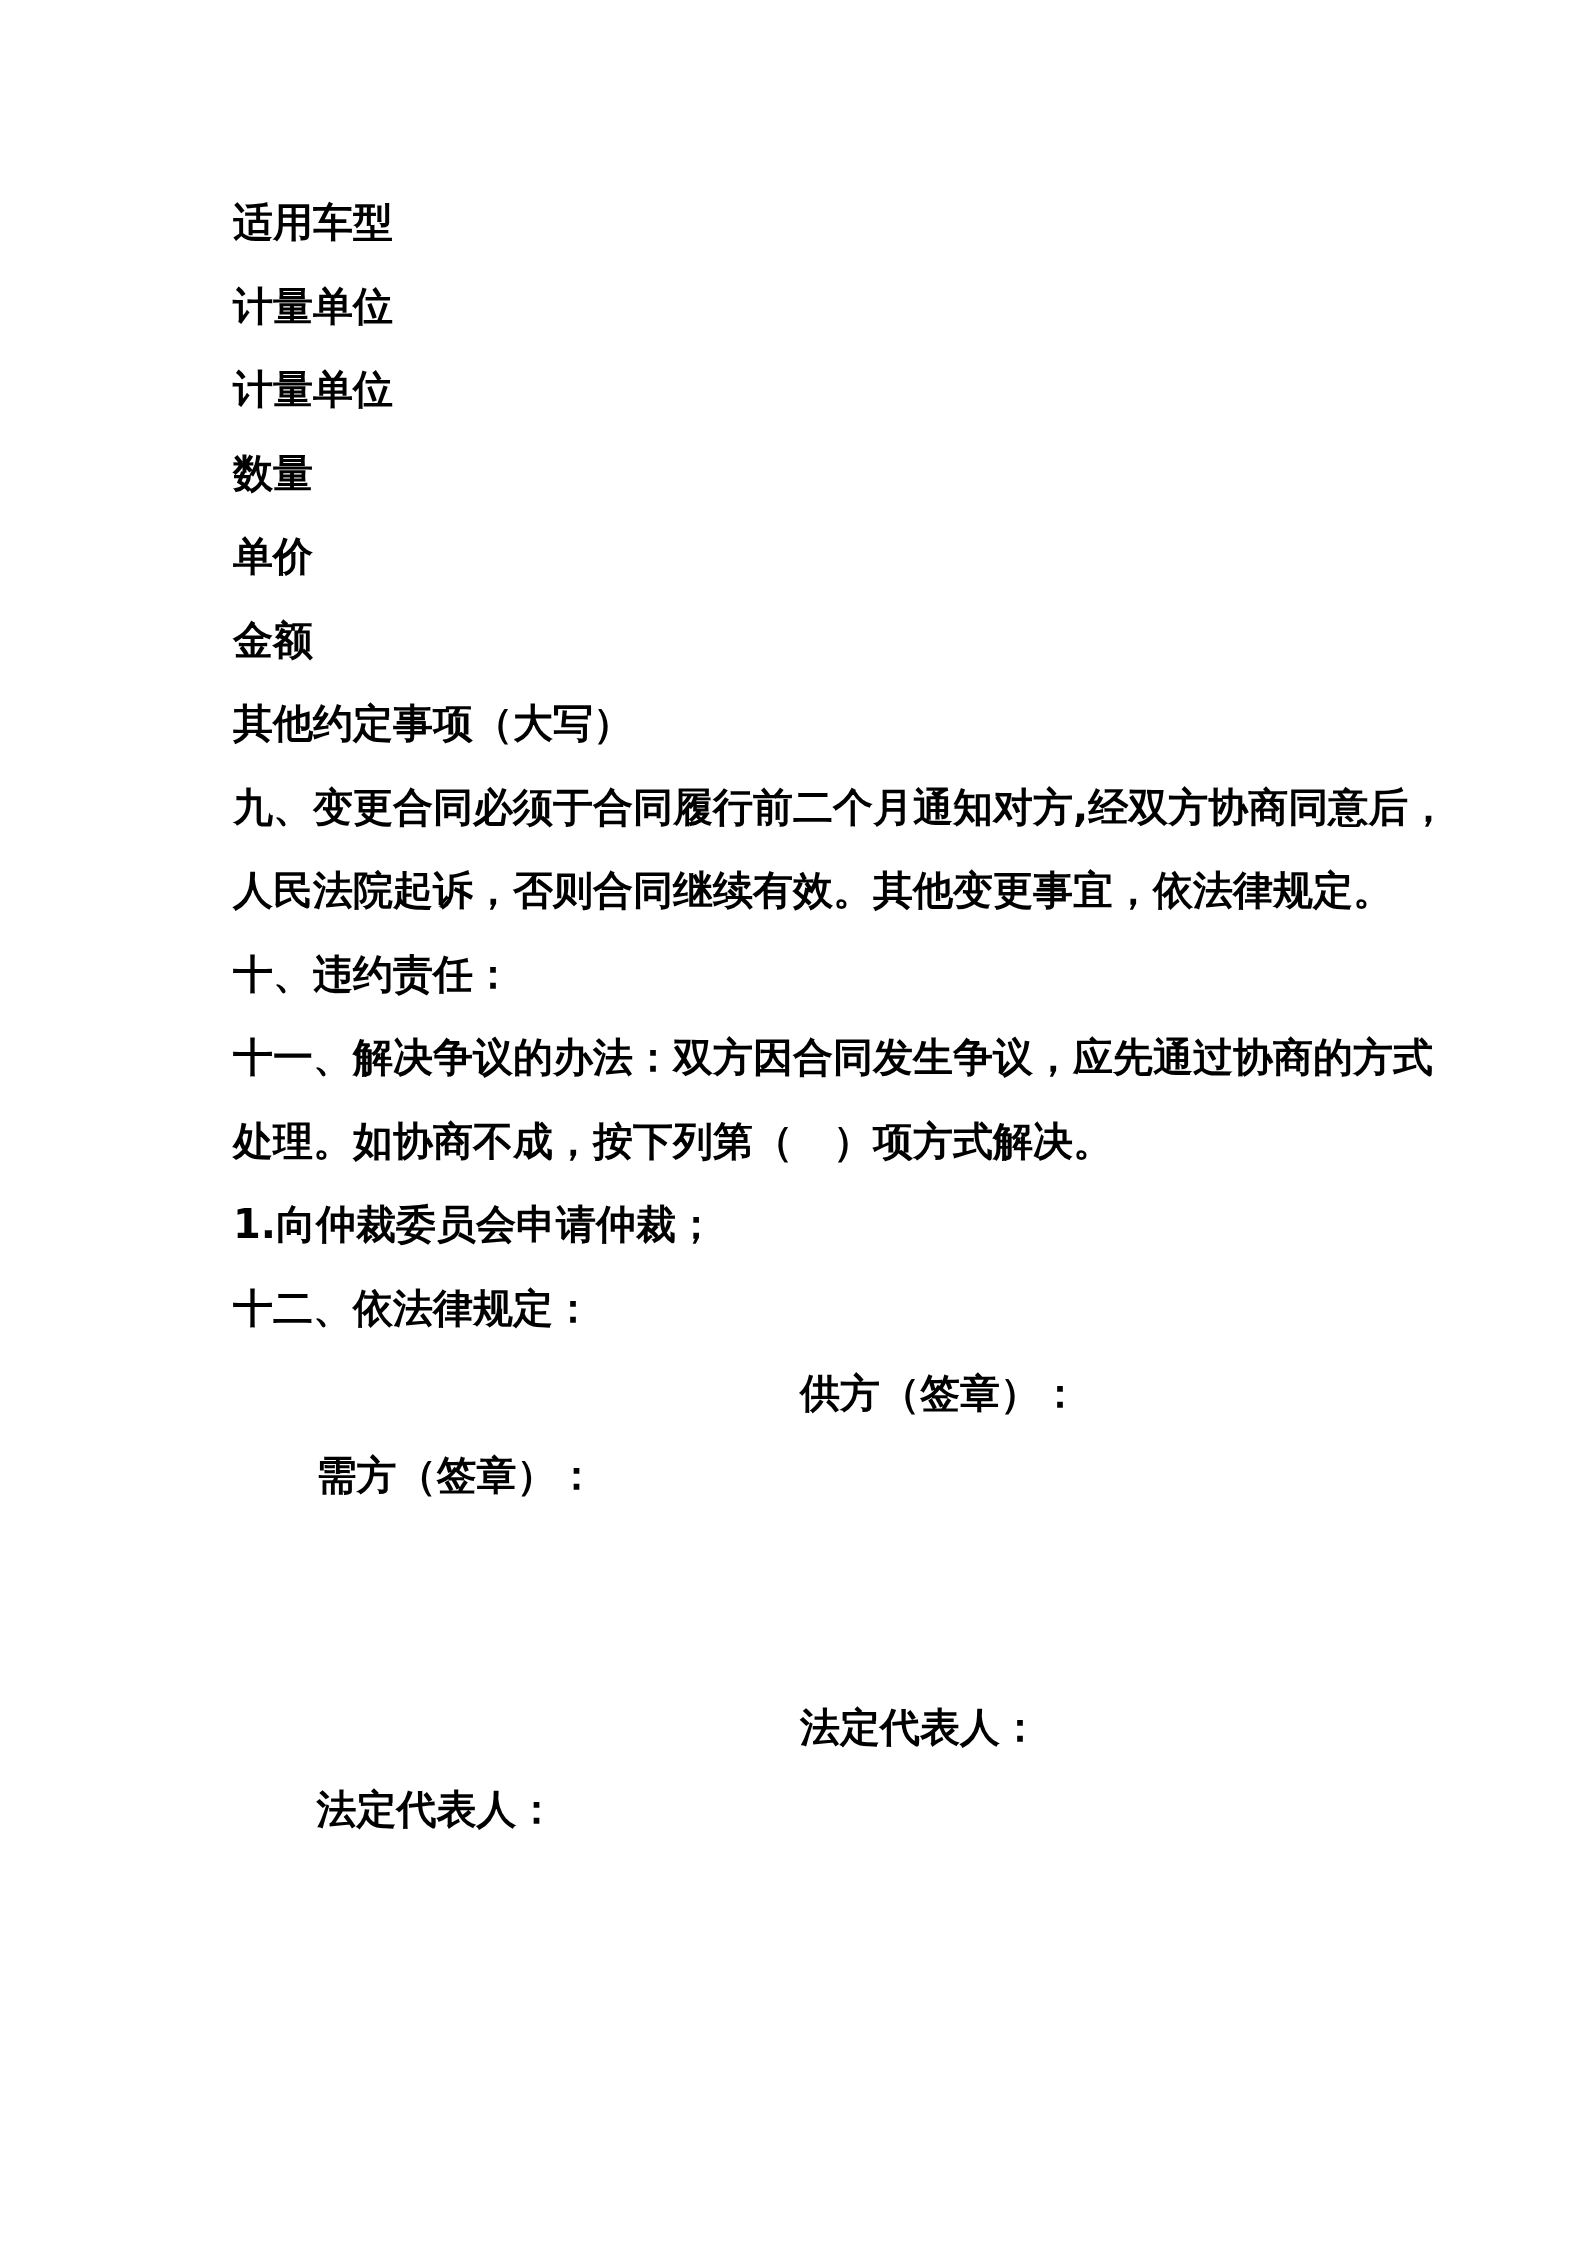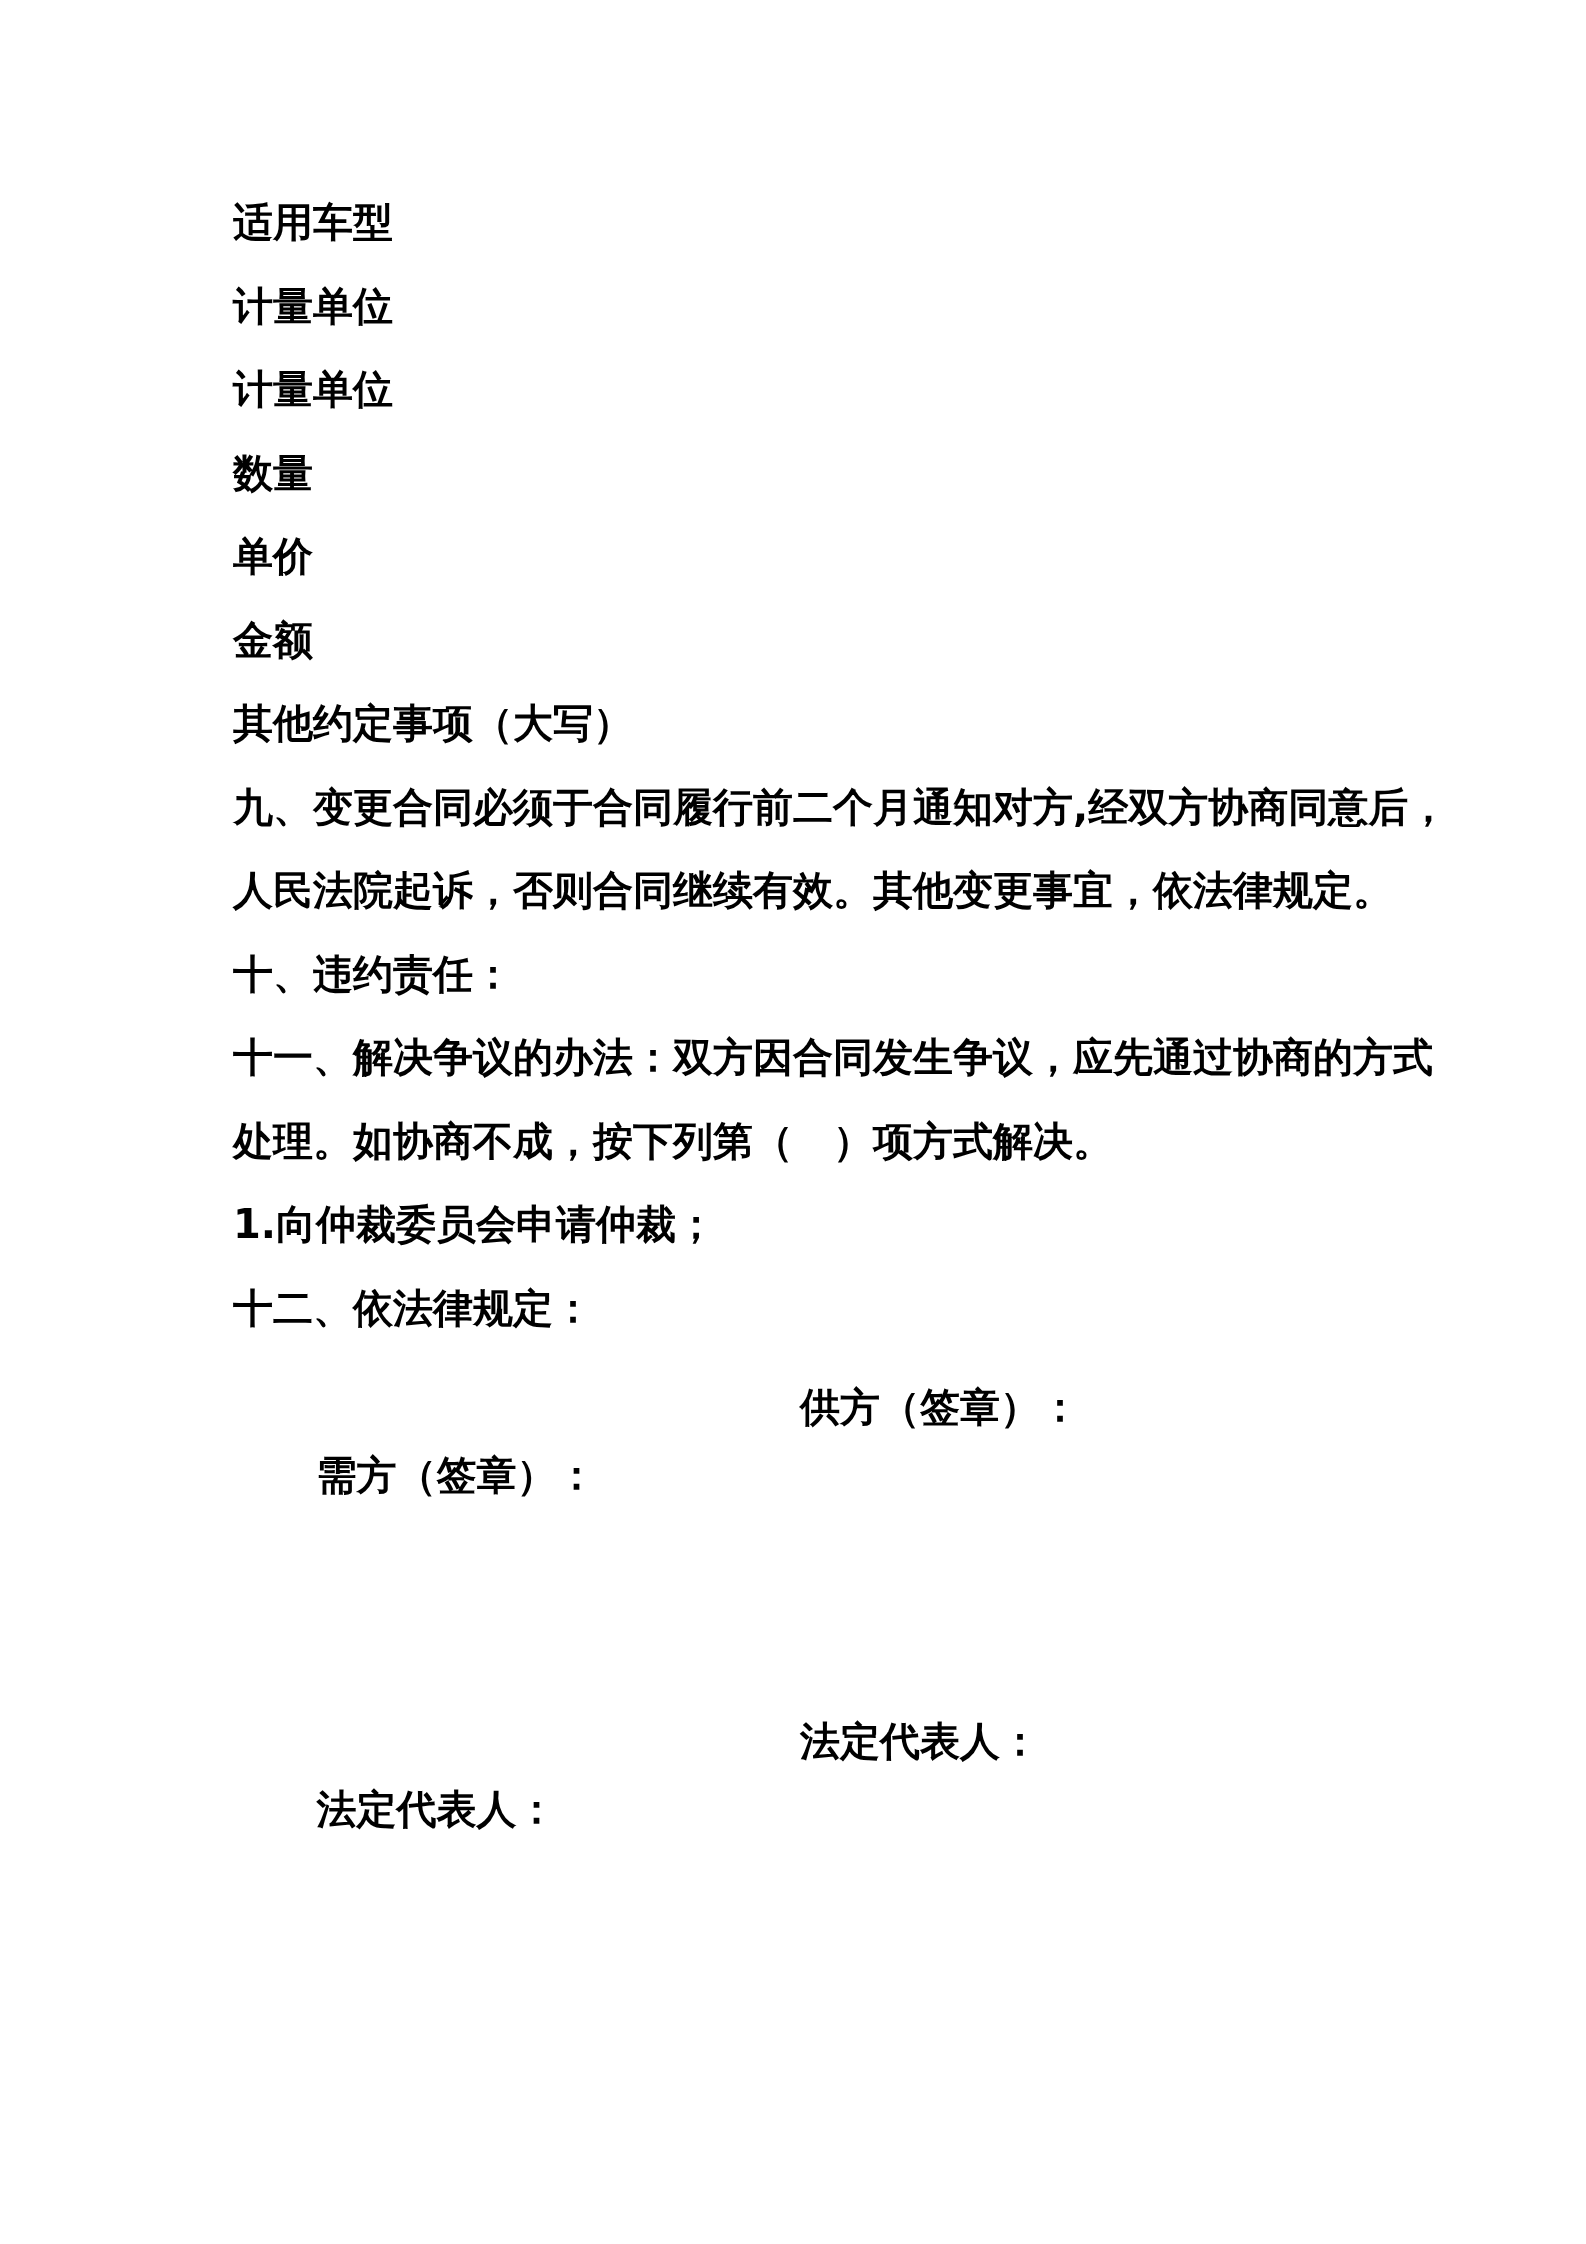--- a/index.html
+++ b/index.html
@@ -37,21 +37,21 @@
     line-height: 83.5px;
     white-space: pre;
   }
   .sig-left {
     display: inline-block;
     white-space: pre;
   }
   .sig-right {
     position: absolute;
     left: 567px; 
-    top: 16px;
+    top: 2px;
     white-space: pre;
   }
 </style>
 </head>
 <body>
 
 <div class="page">
   <div class="content">
 
     <p>适用车型</p>

